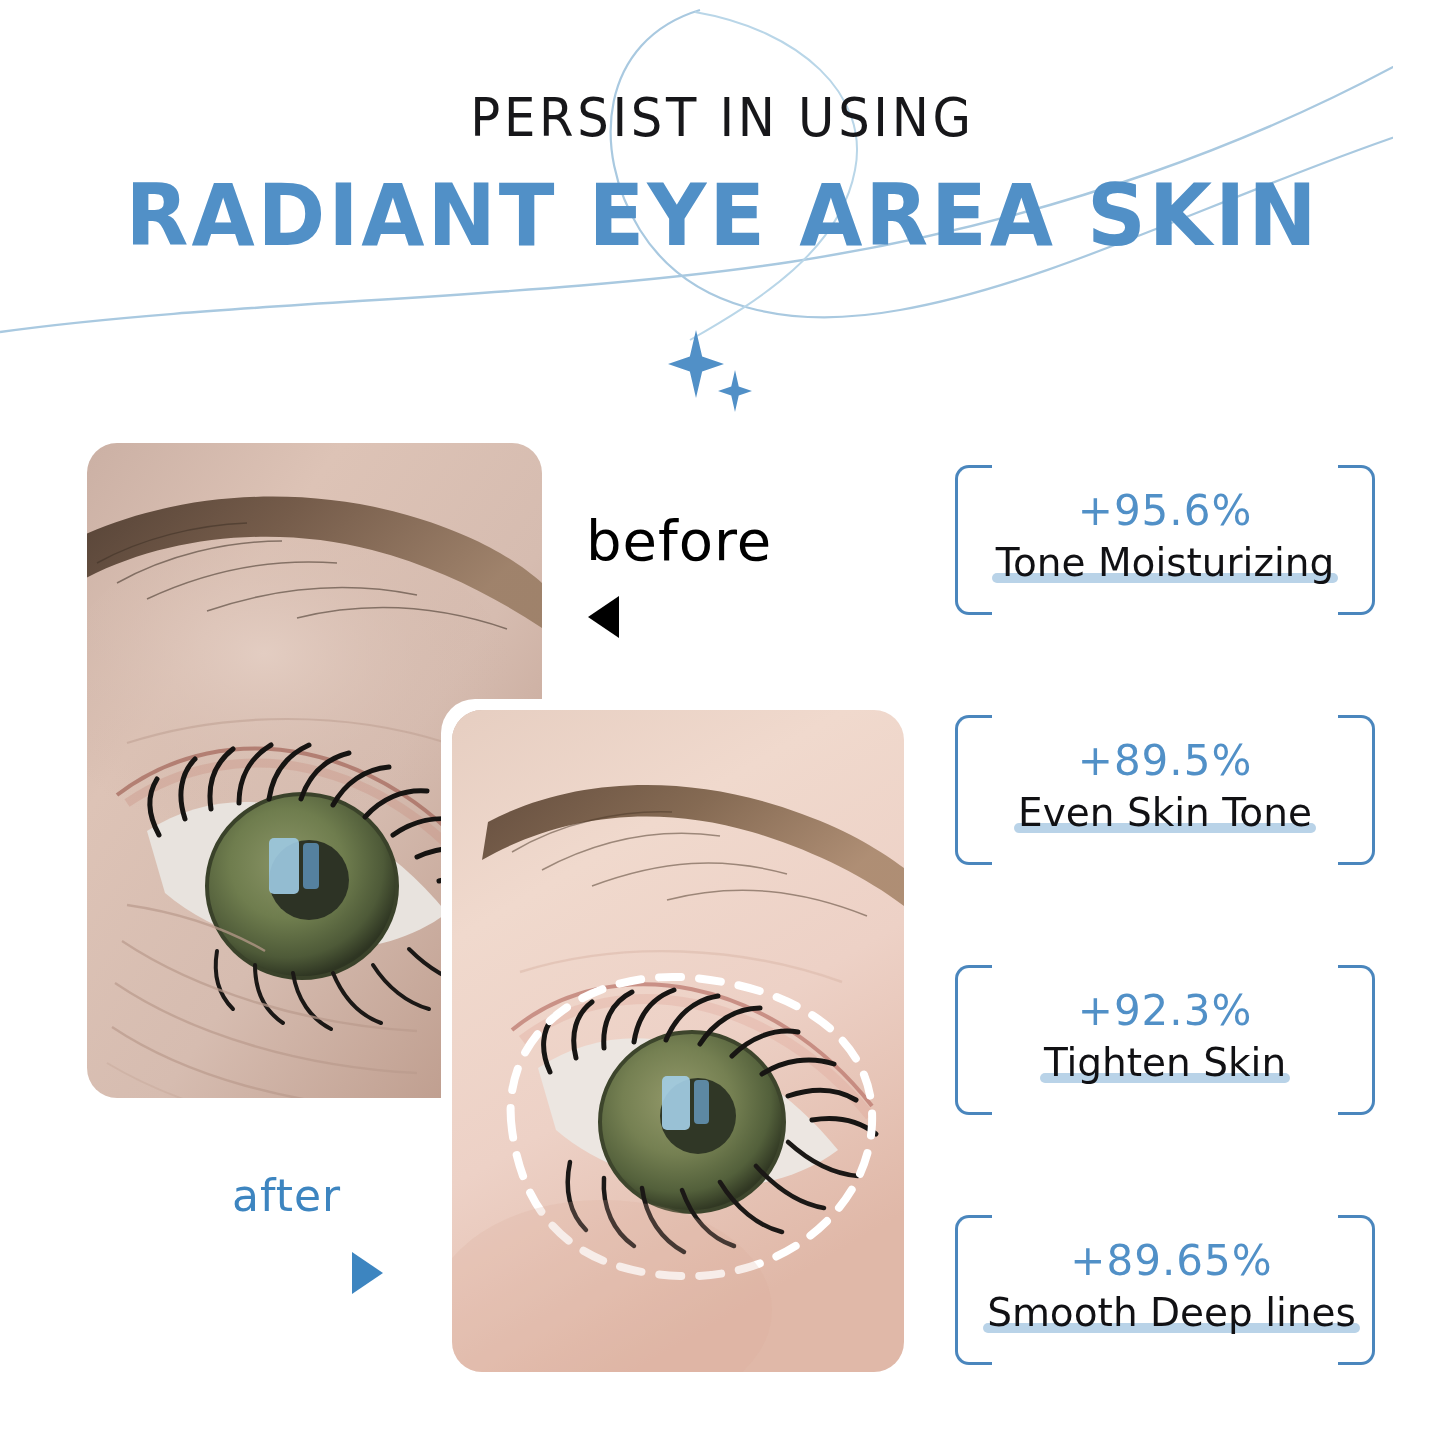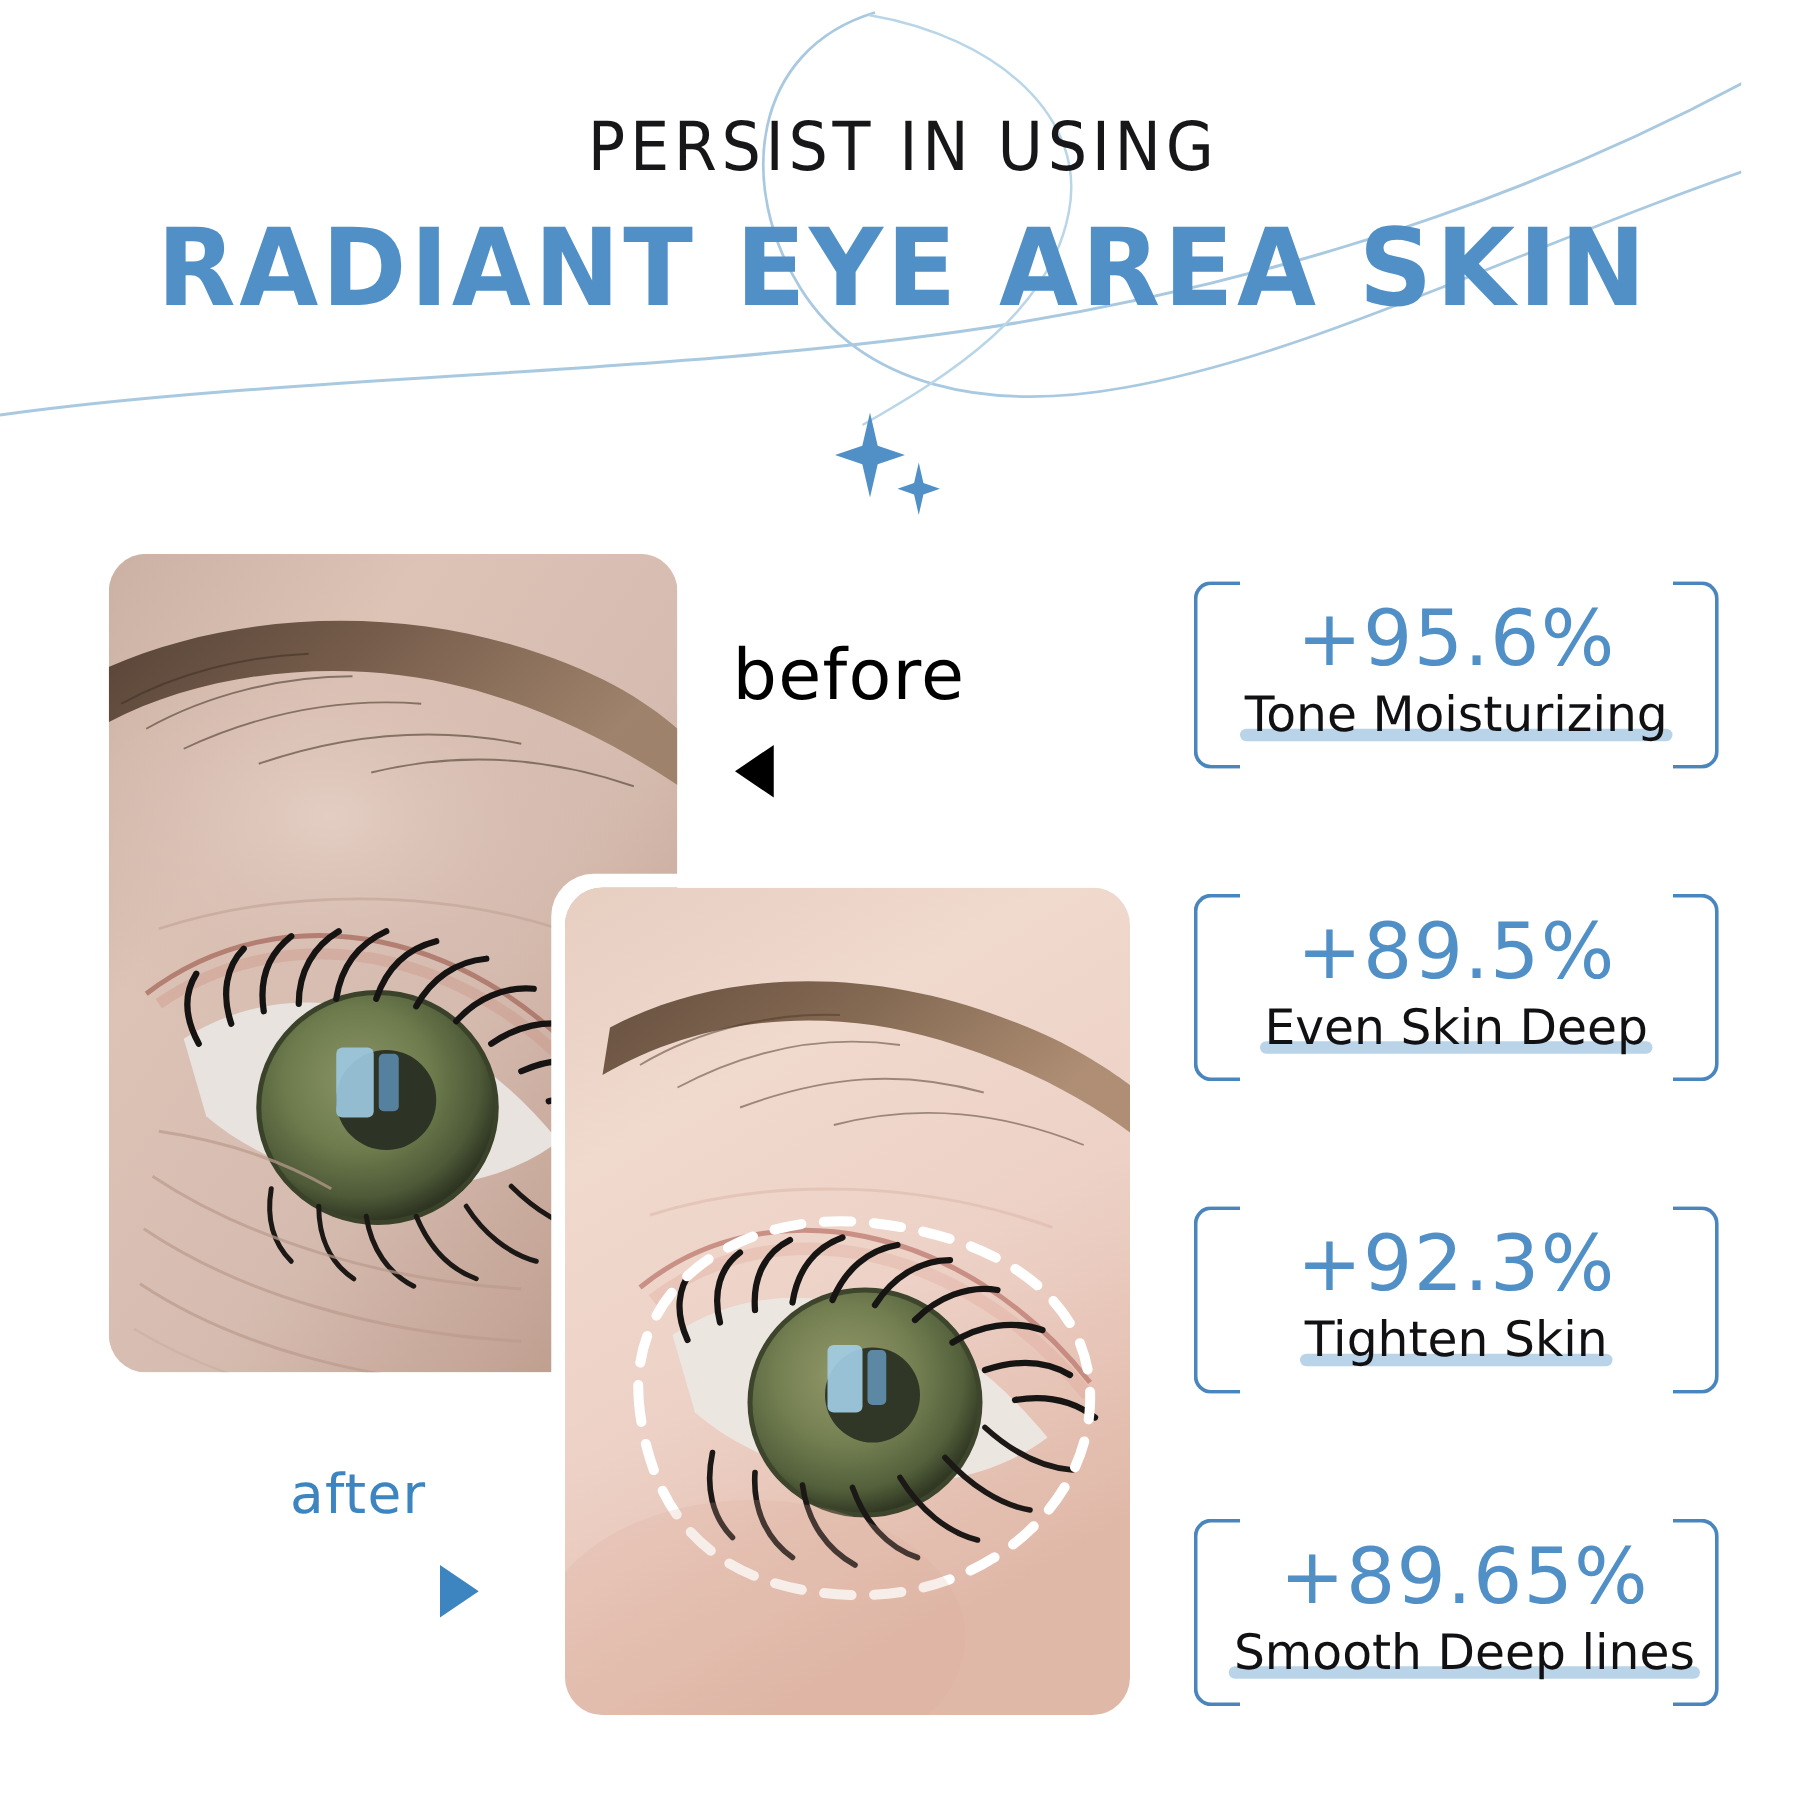--- a/index.html
+++ b/index.html
@@ -164,21 +164,21 @@
     border-left: 3px solid #4a86bd;
     border-radius: 14px 0 0 14px;
   }
   .bracket-right {
     right: 0;
     border-right: 3px solid #4a86bd;
     border-radius: 0 14px 14px 0;
   }
   .stat-value {
     font-family: "DejaVu Sans", sans-serif;
-    font-size: 62px;
+    font-size: 42px;
     font-weight: 400;
     color: #5190c7;
     letter-spacing: 1px;
     line-height: 1;
     margin-bottom: 8px;
   }
   .stat-label-wrap {
     position: relative;
     display: inline-block;
     padding: 0 4px;
@@ -397,21 +397,21 @@
       <span class="stat-label-wrap">
         <span class="stat-label">Tone Moisturizing</span>
       </span>
     </div>
 
     <div class="stat">
       <span class="bracket bracket-left"></span>
       <span class="bracket bracket-right"></span>
       <div class="stat-value">+89.5%</div>
       <span class="stat-label-wrap">
-        <span class="stat-label">Even Skin Deep</span>
+        <span class="stat-label">Even Skin Tone</span>
       </span>
     </div>
 
     <div class="stat">
       <span class="bracket bracket-left"></span>
       <span class="bracket bracket-right"></span>
       <div class="stat-value">+92.3%</div>
       <span class="stat-label-wrap">
         <span class="stat-label">Tighten Skin</span>
       </span>

